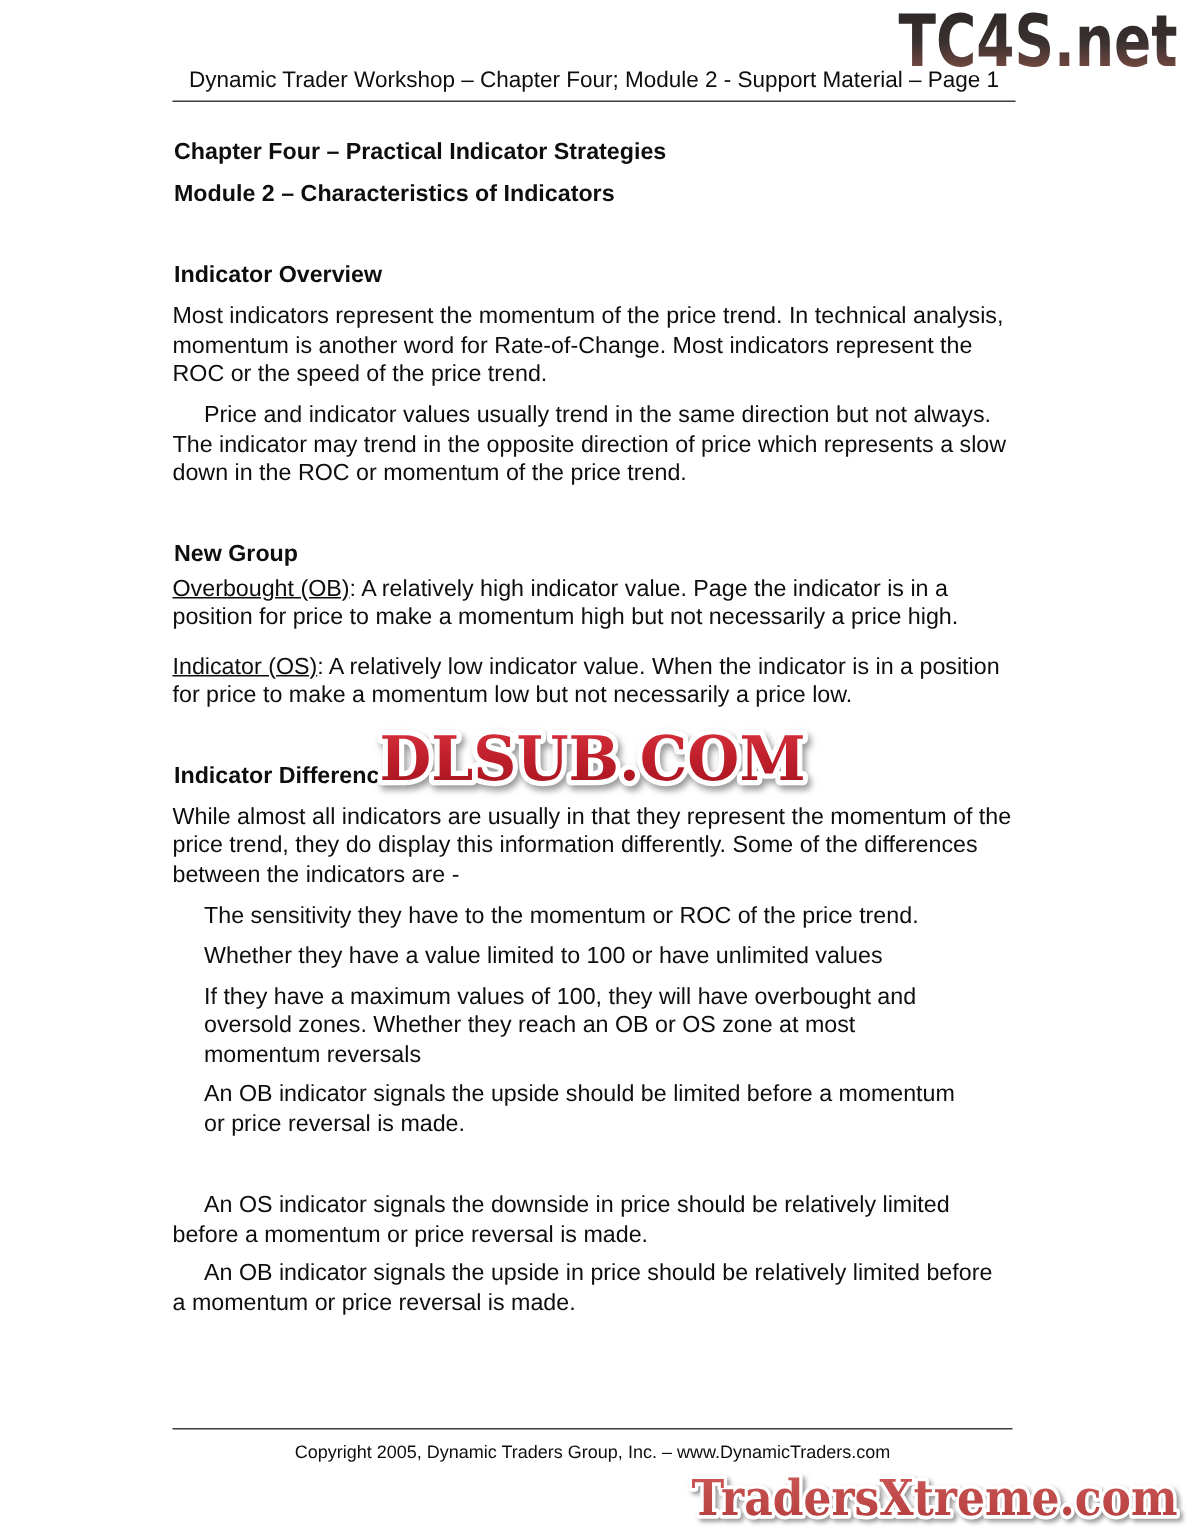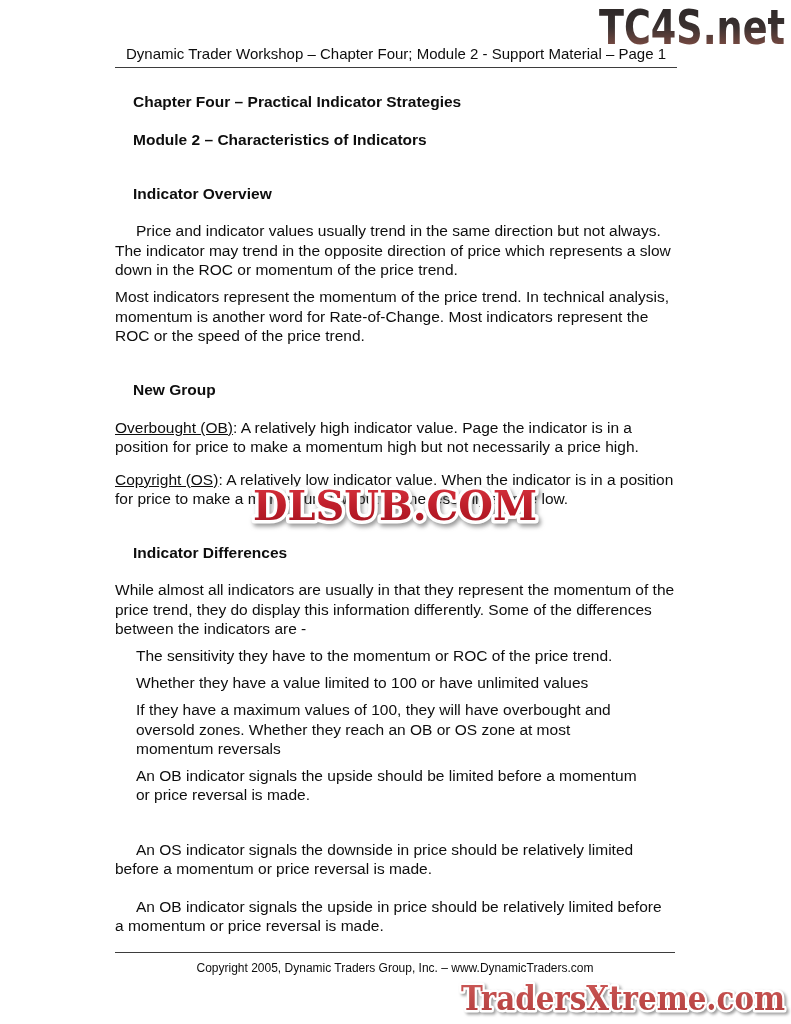--- a/index.html
+++ b/index.html
@@ -17,21 +17,21 @@
     margin:45px 0 0 0;
     text-align:center;
     font-size:15px;
     line-height:17px;
     white-space:pre-line;
   }
   .rule { border:0; border-top:1.5px solid #3d3d3d; margin:5px 0 0 0; height:0; }
 
   .h {
     font-size:15.5px; line-height:19.5px;
-    font-weight:bold; margin:18px;
+    font-weight:bold; margin:1px;
   }
   .p {
     font-size:15.5px; line-height:19.5px;
     margin:0; white-space:pre-line;
   }
   .indent { text-indent:21px; }
   .term { text-decoration:underline;text-align:right; }
 
   .mt-sm  { margin-top:7.5px; }
   .mt-md  { margin-top:13px; }
@@ -73,51 +73,51 @@
 
   <div class="column">
 
     <div class="header-title">Dynamic Trader Workshop – Chapter Four; Module 2 - Support Material – Page 1</div>
     <hr class="rule">
 
     <p class="h" style="margin-top:24px">Chapter Four – Practical Indicator Strategies</p>
     <p class="h" style="margin-top:8.5px">Module 2 – Characteristics of Indicators</p>
 
     <p class="h mt-lg">Indicator Overview</p>
+    <p class="p mt-sm">Most indicators represent the momentum of the price trend. In technical analysis,
+momentum is another word for Rate-of-Change. Most indicators represent the
+ROC or the speed of the price trend.</p>
     <p class="p mt-sm indent">Price and indicator values usually trend in the same direction but not always.
 The indicator may trend in the opposite direction of price which represents a slow
 down in the ROC or momentum of the price trend.</p>
-    <p class="p mt-sm">Most indicators represent the momentum of the price trend. In technical analysis,
-momentum is another word for Rate-of-Change. Most indicators represent the
-ROC or the speed of the price trend.</p>
 
     <p class="h mt-lg">New Group</p>
     <p class="p" style="margin-top:3px"><span class="term">Overbought (OB)</span><span>: A relatively high indicator value. Page the indicator is in a
 position for price to make a momentum high but not necessarily a price high.</span></p>
-    <p class="p mt-md"><span class="term">Copyright (OS)</span><span>: A relatively low indicator value. When the indicator is in a position
+    <p class="p mt-md"><span class="term">Indicator (OS)</span><span>: A relatively low indicator value. When the indicator is in a position
 for price to make a momentum low but not necessarily a price low.</span></p>
 
     <p class="h" style="margin-top:34px">Indicator Differences</p>
     <p class="p mt-sm">While almost all indicators are usually in that they represent the momentum of the
 price trend, they do display this information differently. Some of the differences
 between the indicators are -</p>
 
     <ul class="diff-list">
       <li class="p">The sensitivity they have to the momentum or ROC of the price trend.</li>
       <li class="p">Whether they have a value limited to 100 or have unlimited values</li>
       <li class="p">If they have a maximum values of 100, they will have overbought and
 oversold zones. Whether they reach an OB or OS zone at most
 momentum reversals</li>
       <li class="p" style="margin-top:7px">An OB indicator signals the upside should be limited before a momentum
 or price reversal is made.</li>
     </ul>
 
     <p class="p indent" style="margin-top:35px">An OS indicator signals the downside in price should be relatively limited
 before a momentum or price reversal is made.</p>
-    <p class="p indent" style="margin-top:18px">An OB indicator signals the upside in price should be relatively limited before
+    <p class="p indent" style="margin-top:6px">An OB indicator signals the upside in price should be relatively limited before
 a momentum or price reversal is made.</p>
 
   </div>
 
   <div class="watermark">
     <svg width="308" height="56">
       <defs>
         <linearGradient id="gDlsub" x1="0" y1="0" x2="0" y2="1">
           <stop offset="0" stop-color="#d93540"></stop>
           <stop offset="0.45" stop-color="#c1202c"></stop>

